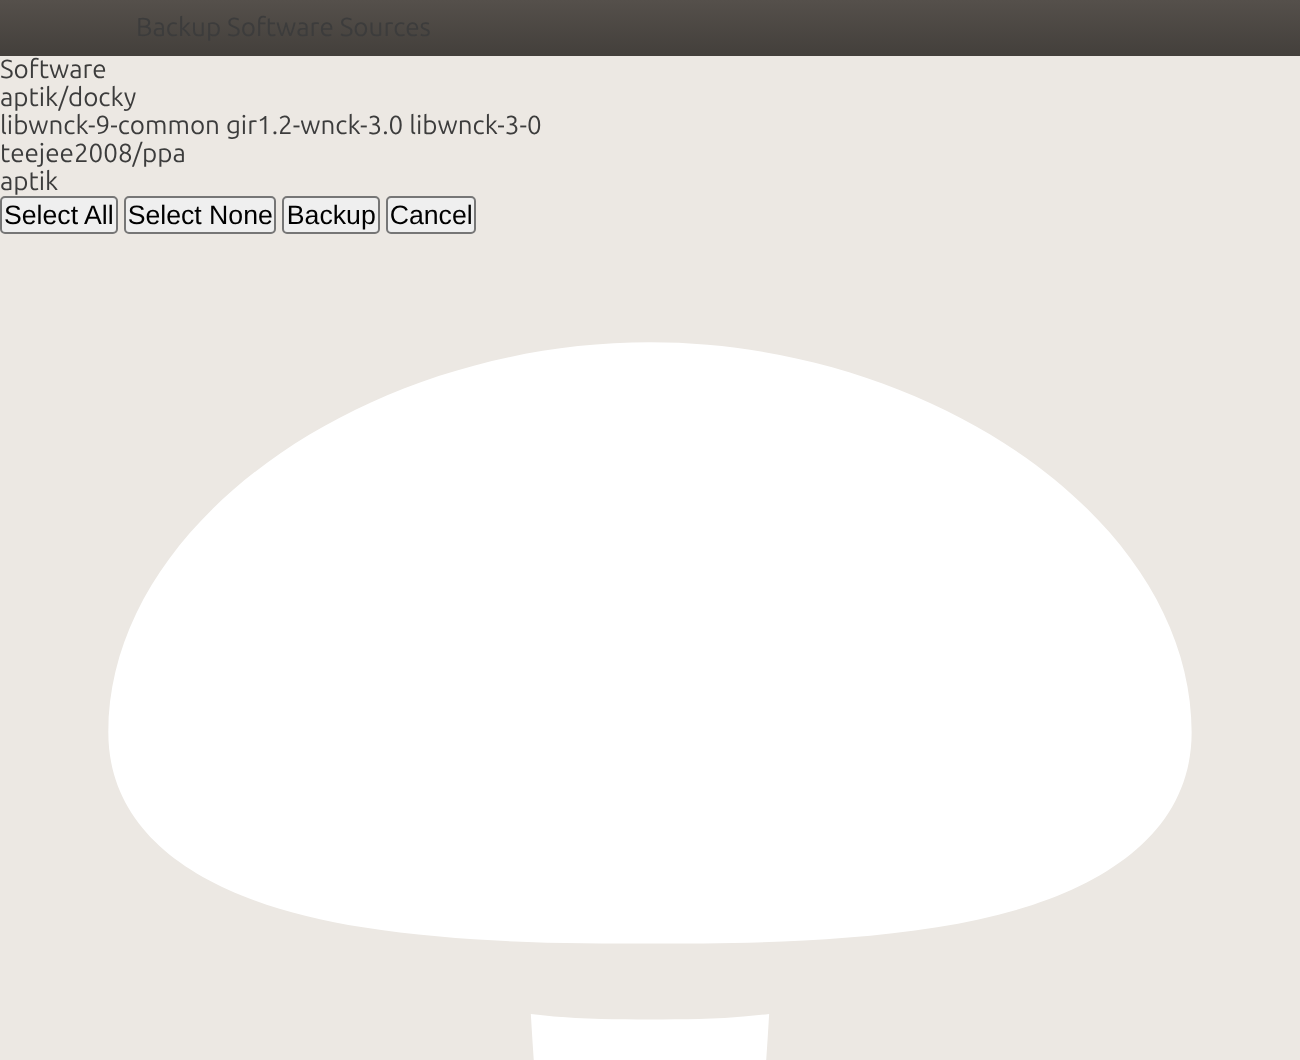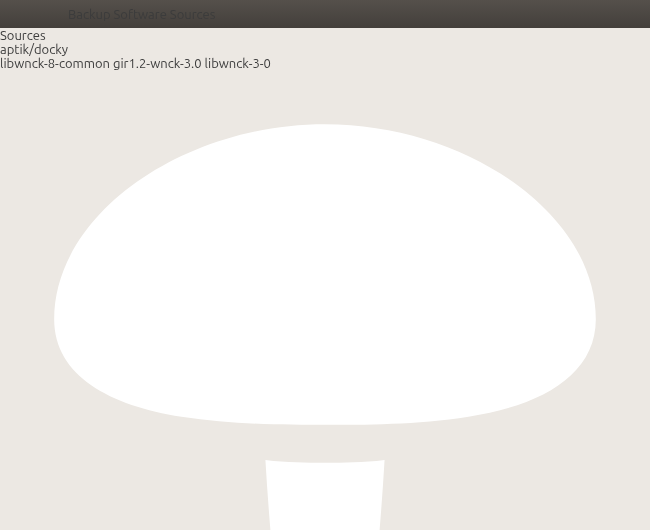--- a/index.html
+++ b/index.html
@@ -146,32 +146,44 @@
   <span class="win-btn win-min"></span>
   <span class="win-btn win-max"></span>
   <span class="title">Backup Software Sources</span>
 </div>
 
 <div class="content">
   <div class="list-frame">
     <div class="header-row">
       <div class="col-check"></div>
       <div class="col-status"></div>
-      <div class="col-packages">Sources</div>
+      <div class="col-packages">Software</div>
     </div>
     <div class="rows" id="rows">
         <div class="row">
           <div class="col-check"><span class="chk"></span></div>
           <div class="col-status"><span class="dot green"></span></div>
           <div class="col-ppa">aptik/docky</div>
-          <div class="col-packages">libwnck-8-common gir1.2-wnck-3.0 libwnck-3-0</div>
+          <div class="col-packages">libwnck-9-common gir1.2-wnck-3.0 libwnck-3-0</div>
+        </div>
+        <div class="row">
+          <div class="col-check"><span class="chk"></span></div>
+          <div class="col-status"><span class="dot green"></span></div>
+          <div class="col-ppa">teejee2008/ppa</div>
+          <div class="col-packages">aptik</div>
         </div>
       </div>
   </div>
 
+  <div class="button-bar">
+    <button class="btn focused">Select All</button>
+    <button class="btn">Select None</button>
+    <button class="btn focused">Backup</button>
+    <button class="btn">Cancel</button>
+  </div>
 </div>
 
 <div class="watermark">
   <div class="logo">
     <svg viewBox="0 0 24 26">
         <path fill="#fff" d="M12 2c5.2 0 10 3.3 10 7.2 0 2.1-2.1 3.2-4.7 3.6-1.9.3-3.9.3-5.3.3s-3.4 0-5.3-.3C4.1 12.4 2 11.3 2 9.2 2 5.3 6.8 2 12 2zm-2.2 12.4c.8.1 1.5.1 2.2.1s1.4 0 2.2-.1c-.2 3.4-.6 6.8-.6 8 0 1.1-.7 1.6-1.6 1.6s-1.6-.5-1.6-1.6c0-1.2-.4-4.6-.6-8z"></path>
       </svg>
   </div>
 
 </div>

